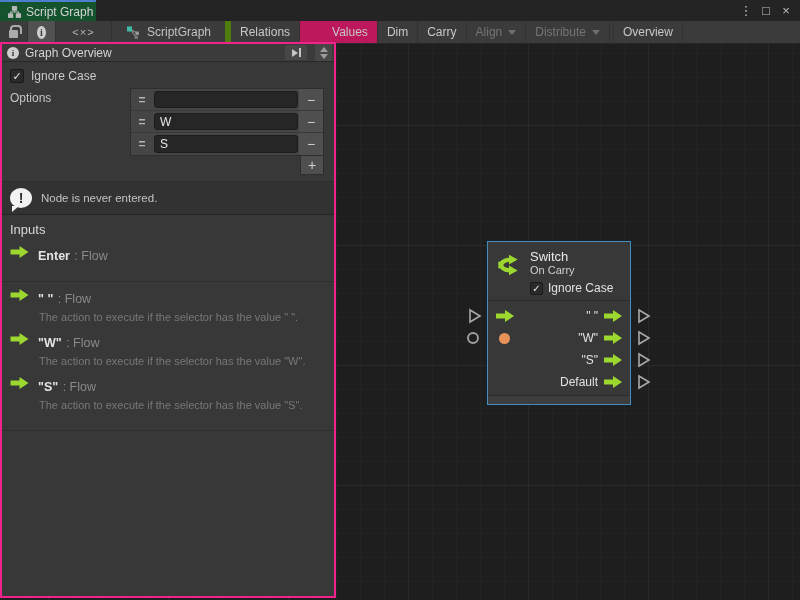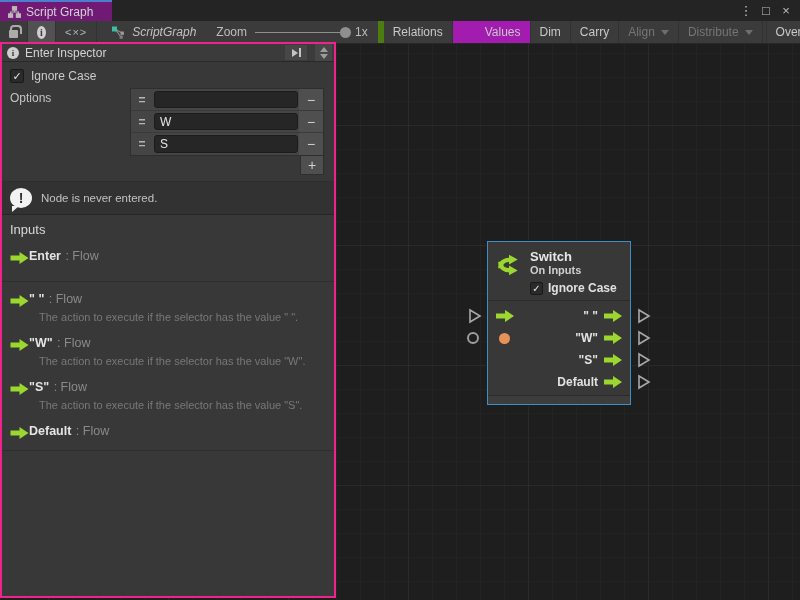--- a/index.html
+++ b/index.html
@@ -3,43 +3,43 @@
 <meta charset="utf-8">
 <style>
   * { margin:0; padding:0; box-sizing:border-box; }
   html,body { width:800px; height:600px; overflow:hidden; background:#191919;
               font-family:"Liberation Sans","DejaVu Sans",sans-serif; }
   .window { position:relative; width:800px; height:600px; background:#1e1e1e; }
 
   
   .tabstrip { position:absolute; left:0; top:0; width:800px; height:21px; background:#242424;
               display:flex; align-items:stretch; }
-  .tab { position:relative; width:112px; background:#701a75; display:flex; align-items:center;
+  .tab { position:relative; width:96px; background:#14532d; display:flex; align-items:center;
          gap:5px; padding:0 8px; border-top:2px solid #4b7ecd;text-align:center; }
   .tab-label { color:#d4d4d4; font-size:12px; white-space:nowrap; }
   .tree-icon { width:13px; height:12px; flex:none; }
   .win-controls { margin-left:auto; display:flex; align-items:center; gap:4px; padding-right:6px; }
   .win-btn { color:#bdbdbd; font-size:13px; width:16px; text-align:center; cursor:default; line-height:19px; }
 
   
   .toolbar { position:absolute; left:0; top:21px; width:800px; height:23px; background:#3b3b3b;
              border-bottom:1px solid #282828; display:flex; align-items:stretch; color:#c8c8c8; font-size:12px; }
   .tb-btn { display:flex; align-items:center; justify-content:center; padding:0 9px; border-right:1px solid #323232; white-space:nowrap; }
-  .tb-btn.active { background:#a21caf;padding-left:32px; }
+  .tb-btn.active { background:#be185d;padding-left:32px; }
   .tb-btn.disabled { color:#757575; }
   .lock-btn { width:28px; }
   .info-btn { width:28px; background:#515151; }
   .code-btn { width:56px; color:#b5b5b5; font-size:11px; letter-spacing:1px; }
   .padlock { position:relative; width:10px; height:8px; background:#ababab; border-radius:1px; margin-top:4px; }
   .padlock::before { content:""; position:absolute; left:1px; top:-5px; width:8px; height:7px;
                      border:2px solid #ababab; border-bottom:none; border-radius:4px 4px 0 0; }
   .info-circle { width:13px; height:13px; border-radius:50%; background:#cfcfcf; color:#3a3a3a;
                  font-size:10px; font-weight:bold; display:flex; align-items:center; justify-content:center;
                  font-family:"Liberation Serif","DejaVu Serif",serif; }
-  .graph-ref { display:flex; align-items:center; gap:6px; padding:0 12px 0 14px;font-style:italic; }
+  .graph-ref { display:flex; align-items:center; gap:6px; padding:0 12px 0 14px; }
   .graph-ref-label { color:#c2c2c2; }
   .zoom-wrap { display:flex; align-items:center; gap:8px; padding:0 8px; }
   .zoom-label { color:#bdbdbd; }
   .zoom-track { position:relative; width:92px; height:1px; background:#8f8f8f; }
   .zoom-handle { position:absolute; right:-4px; top:-5px; width:11px; height:11px; border-radius:50%; background:#8f8f8f; }
   .zoom-value { color:#bdbdbd; }
   .tb-right { display:flex; align-items:stretch; margin-left:2px; }
   .caret-down { width:0; height:0; border-left:4px solid transparent; border-right:4px solid transparent;
                 border-top:5px solid #9a9a9a; margin-left:6px; }
   .tb-btn.disabled .caret-down { border-top-color:#6e6e6e; }
@@ -49,21 +49,21 @@
     background-image:
       linear-gradient(#2a2a2a 1px, transparent 1px),
       linear-gradient(90deg,#2a2a2a 1px, transparent 1px),
       linear-gradient(#232323 1px, transparent 1px),
       linear-gradient(90deg,#232323 1px, transparent 1px);
     background-size:120px 120px,120px 120px,24px 24px,24px 24px;
     background-position:0 81px,48px 0,0 9px,0 0; }
 
   
   .node { position:absolute; left:487px; top:197px; width:144px; border:1px solid #4a8cb8;
-          background:#383838; box-shadow:0 0 0 1px #15212a;font-weight:bold; }
+          background:#383838; box-shadow:0 0 0 1px #15212a; }
   .node-header { padding:7px 8px 5px 8px; display:flex; gap:8px; border-bottom:1px solid #2b2b2b; }
   .switch-icon { width:26px; height:26px; flex:none; margin-top:3px; }
   .node-titles { display:flex; flex-direction:column; }
   .node-title { color:#e8e8e8; font-size:13px; line-height:15px; }
   .node-subtitle { color:#d0d0d0; font-size:11px; line-height:13px; }
   .node-check-row { display:flex; align-items:center; gap:5px; margin-top:4px; }
   .checkbox { width:13px; height:13px; background:#2a2a2a; border:1px solid #191919; border-radius:2px;
               color:#e6e6e6; font-size:10px; line-height:11px; text-align:center; flex:none; }
   .node-check-label { color:#e0e0e0; font-size:12px; white-space:nowrap; }
   .node-body { padding:4px 0 2px 0; }
@@ -119,21 +119,21 @@
   .bubble { position:relative; width:22px; height:20px; background:#f2f2f2; border-radius:50%;
             color:#2e2e2e; font-weight:bold; font-size:14px; display:flex; align-items:center;
             justify-content:center; flex:none; }
   .bubble::after { content:""; position:absolute; left:2px; bottom:-4px; width:0; height:0;
                    border-left:7px solid #f2f2f2; border-bottom:6px solid transparent; }
   .warning-text { font-size:11.5px; color:#c2c2c2; }
 
   .insp-section { padding:7px 0 9px 8px; }
   .insp-section.bordered { border-bottom:1px solid #2e2e2e; }
   .section-title { font-size:13px; color:#d8d8d8; margin-bottom:9px; }
-  .insp-port-row { display:flex; align-items:flex-end; margin-bottom:8px; }
+  .insp-port-row { display:flex; align-items:flex-start; gap:9px; margin-bottom:8px; }
   .insp-port-row .flow-arrow { width:19px; height:12px; }
   .insp-port-row .port-dot { width:11px; height:11px; margin:0 4px; }
   .port-name { font-size:12.5px; font-weight:bold; color:#e4e4e4; }
   .port-type { font-size:12.5px; color:#8a8a8a; }
   .port-desc { font-size:11px; color:#787878; margin:-4px 0 9px 29px; line-height:13px; }
 </style>
 </head>
 <body>
 
 <div class="window">
@@ -166,27 +166,20 @@
     </div>
     <div class="tb-btn code-btn">&lt;×&gt;</div>
     <div class="graph-ref">
       <svg width="15" height="13" viewBox="0 0 15 13">
         <path d="M4 3 L11 7 M4 3 L10 11" stroke="#8a8a8a" stroke-width="1.2" fill="none"></path>
         <rect x="1" y="0.5" width="5" height="5" fill="#3ebca6"></rect>
         <rect x="9.5" y="5.5" width="3.4" height="3.4" fill="#9a9a9a"></rect>
         <rect x="8.6" y="9.6" width="3.2" height="3.2" fill="#7d7d7d"></rect>
       </svg>
       <span class="graph-ref-label">ScriptGraph</span>
-    </div>
-    <div class="zoom-wrap">
-      <span class="zoom-label">Zoom</span>
-      <span class="zoom-track">
-        <span class="zoom-handle"></span>
-      </span>
-      <span class="zoom-value">1x</span>
     </div>
     <div class="tb-right">
       <div class="tb-btn" style="border-left:6px solid #4d7c0f;">Relations</div>
       <div class="tb-btn active">Values</div>
       <div class="tb-btn">Dim</div>
       <div class="tb-btn">Carry</div>
       <div class="tb-btn disabled">
         <span>Align</span>
         <span class="caret-down"></span>
       </div>
@@ -206,21 +199,21 @@
         <svg class="switch-icon" viewBox="0 0 24 24">
           <g fill="none" stroke="#9bd72f" stroke-width="4">
             <path d="M4 15 C4 9.5, 8 7, 13 7"></path>
             <path d="M4 9 C4 14.5, 8 17, 13 17"></path>
           </g>
           <polygon points="12,2.5 12,11.5 20,7" fill="#9bd72f"></polygon>
           <polygon points="12,12.5 12,21.5 20,17" fill="#9bd72f"></polygon>
         </svg>
         <div class="node-titles">
           <span class="node-title">Switch</span>
-          <span class="node-subtitle">On Inputs</span>
+          <span class="node-subtitle">On Carry</span>
           <div class="node-check-row">
             <span class="checkbox">✓</span>
             <span class="node-check-label">Ignore Case</span>
           </div>
         </div>
       </div>
       <div class="node-body">
         <div class="port-row">
           <svg class="flow-arrow" viewBox="0 0 18 12">
               <path d="M0 3.5 H9 V0 L18 6 L9 12 V8.5 H0 Z" fill="#9bd72f"></path>
@@ -266,21 +259,21 @@
             </svg>
         </div>
       </div>
       <div class="node-footer"></div>
     </div>
   </div>
 
   <div class="inspector">
     <div class="insp-header">
       <span class="info-circle">i</span>
-      <span class="insp-title">Enter Inspector</span>
+      <span class="insp-title">Graph Overview</span>
       <span class="dock-btn">
         <span class="dock-tri"></span>
         <span class="dock-bar"></span>
       </span>
       <span class="scroll-btns">
         <span class="tri-up"></span>
         <span class="tri-dn"></span>
       </span>
     </div>
 
@@ -351,22 +344,16 @@
       <div class="port-desc">The action to execute if the selector has the value "W".</div>
 
       <div class="insp-port-row">
         <svg class="flow-arrow" viewBox="0 0 18 12">
             <path d="M0 3.5 H9 V0 L18 6 L9 12 V8.5 H0 Z" fill="#9bd72f"></path>
           </svg>
         <span><span class="port-name">"S"</span> <span class="port-type">: Flow</span></span>
       </div>
       <div class="port-desc">The action to execute if the selector has the value "S".</div>
 
-      <div class="insp-port-row" style="margin-bottom:2px;">
-        <svg class="flow-arrow" viewBox="0 0 18 12">
-            <path d="M0 3.5 H9 V0 L18 6 L9 12 V8.5 H0 Z" fill="#9bd72f"></path>
-          </svg>
-        <span><span class="port-name">Default</span> <span class="port-type">: Flow</span></span>
-      </div>
     </div>
   </div>
 
 </div>
 
 </body></html>

